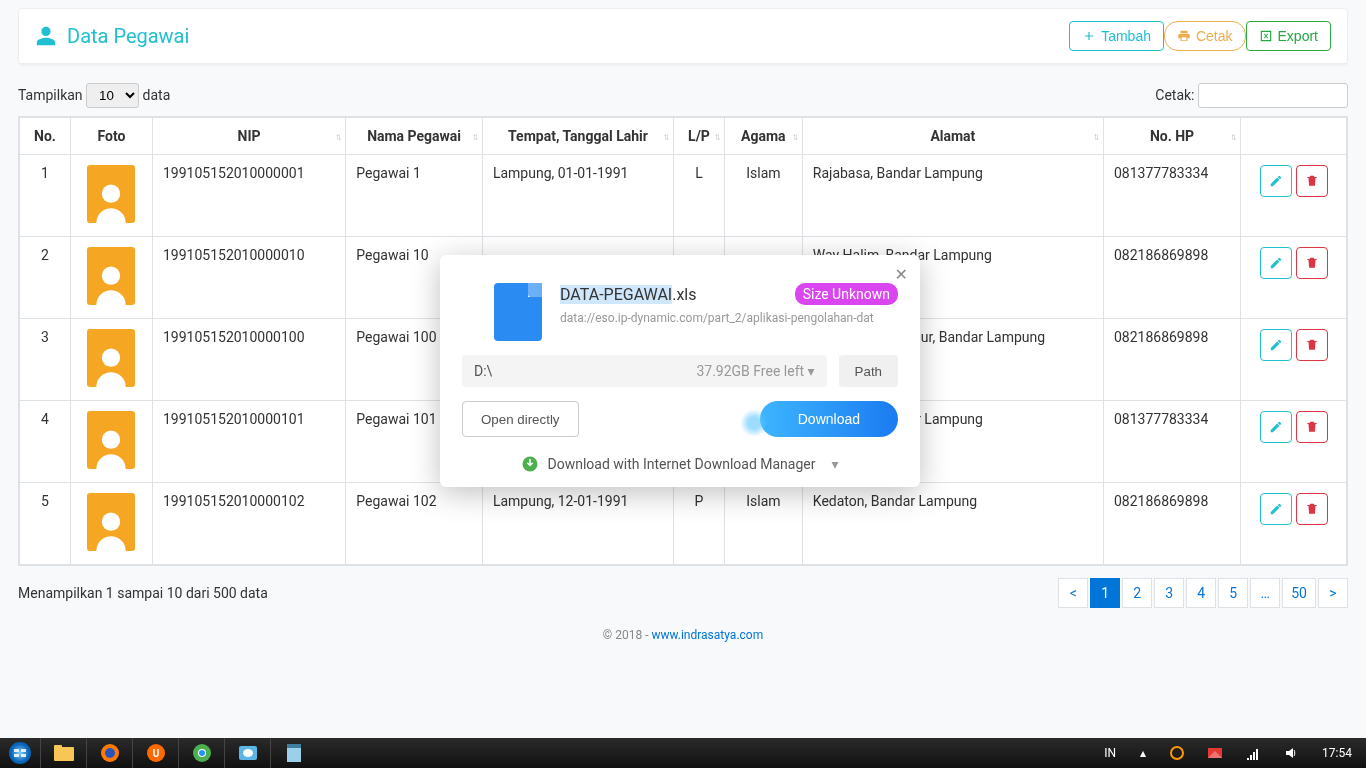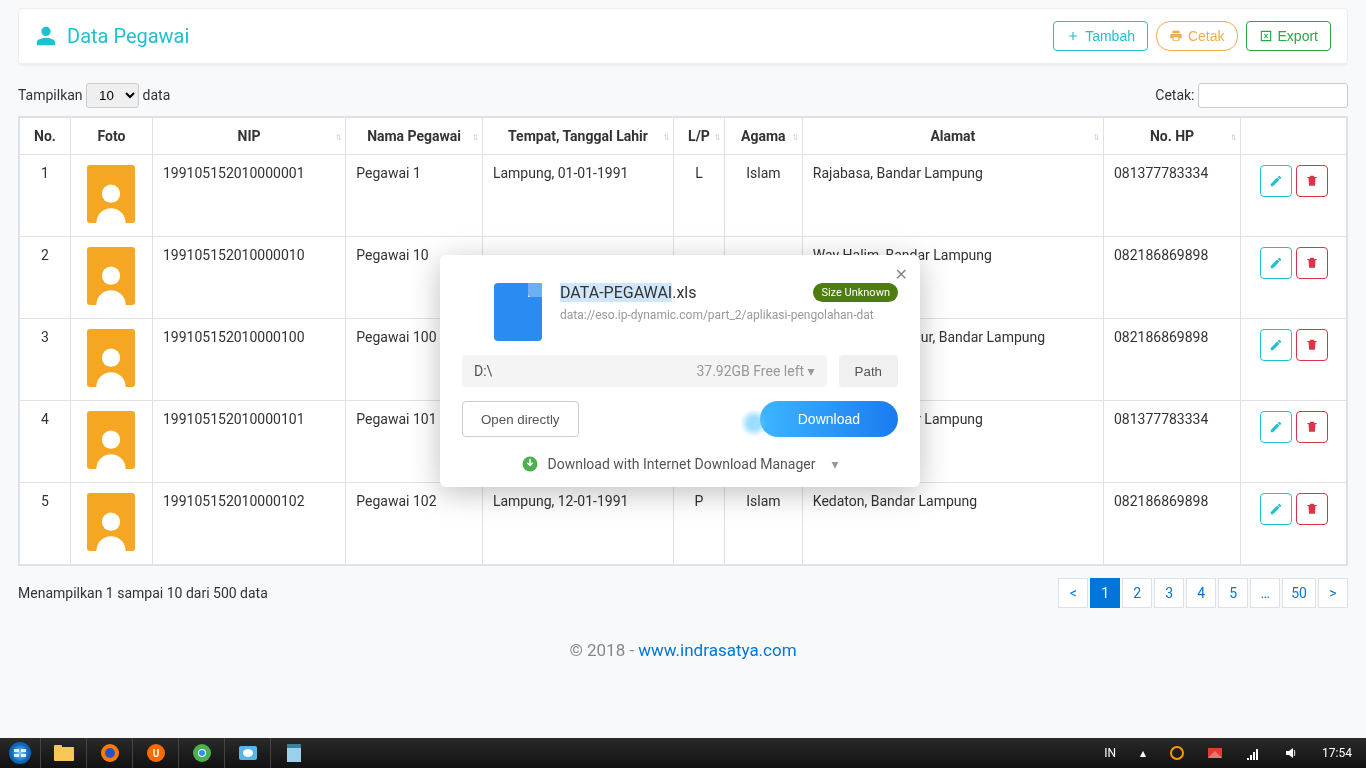--- a/index.html
+++ b/index.html
@@ -2,21 +2,21 @@
 <html><head>
 <meta charset="utf-8">
 <style>
 * { margin: 0; padding: 0; box-sizing: border-box; }
 body { font-family: -apple-system, BlinkMacSystemFont, "Segoe UI", Roboto, sans-serif; font-size: 14px; color: #333; background: #fff; overflow: hidden; }
 .viewport { width: 1366px; height: 768px; position: relative; background: #f8f9fa; }
 .main-card { background: #fff; margin: 0 18px 10px 18px; border-radius: 4px; border: 1px solid #eee; box-shadow: 0 1px 2px rgba(0,0,0,0.04); }
 .card-header { display: flex; justify-content: space-between; align-items: center; padding: 12px 16px; border-bottom: 1px solid #eee; }
 .card-title { color: #20c0d0; font-size: 20px; font-weight: 400; display: flex; align-items: center; gap: 10px; }
 .card-title svg { width: 22px; height: 22px; fill: #20c0d0; }
-.btn-group { display: flex; gap: 8px; }
+.btn-group { display: flex; gap: 0; }
 .btn { display: inline-flex; align-items: center; gap: 5px; padding: 6px 12px; border-radius: 4px; border: 1px solid; background: #fff; font-size: 14px; cursor: pointer; }
 .btn svg { width: 14px; height: 14px; }
 .btn-cyan { color: #20c0d0; border-color: #20c0d0; }
 .btn-cyan svg { fill: #20c0d0; }
 .btn-yellow { color: #f0ad4e; border-color: #f0ad4e; border-radius: 14px; }
 .btn-yellow svg { fill: #f0ad4e; }
 .btn-green { color: #28a745; border-color: #28a745; }
 .btn-green svg { fill: #28a745; }
 .controls-row { display: flex; justify-content: space-between; align-items: center; padding: 8px 18px; }
 .controls-row select { padding: 3px 8px; border: 1px solid #ccc; border-radius: 3px; }
@@ -31,39 +31,39 @@
 .avatar svg { width: 44px; height: 44px; }
 .action-btns { display: flex; gap: 4px; justify-content: center; }
 .icon-btn { width: 32px; height: 32px; border-radius: 4px; display: inline-flex; align-items: center; justify-content: center; border: 1px solid; background: #fff; cursor: pointer; }
 .icon-btn.edit { color: #20c0d0; border-color: #20c0d0; }
 .icon-btn.del { color: #dc3545; border-color: #dc3545; }
 .icon-btn svg { width: 14px; height: 14px; fill: currentColor; }
 .footer-row { display: flex; justify-content: space-between; align-items: center; padding: 12px 18px; }
 .pagination { display: flex; gap: 2px; }
 .pagination .pg { min-width: 30px; height: 30px; border: 1px solid #dee2e6; display: inline-flex; align-items: center; justify-content: center; color: #0275d8; cursor: pointer; padding: 0 8px; background: #fff; }
 .pagination .pg.active { background: #0275d8; color: #fff; border-color: #0275d8; }
-.copyright { text-align: center; color: #888; font-size: 17px; margin-top: 20px; }
+.copyright { text-align: center; color: #888; font-size: 12px; margin-top: 8px; }
 .copyright a { color: #0275d8; text-decoration: none; }
 .taskbar { position: absolute; bottom: 0; left: 0; right: 0; height: 30px; background: linear-gradient(#2a2a2a,#111); display: flex; align-items: center; color: #fff; font-size: 12px; }
 .taskbar .start { width: 40px; height: 30px; display: flex; align-items: center; justify-content: center; }
 .taskbar .tbitem { width: 46px; height: 30px; border-left: 1px solid #444; display: flex; align-items: center; justify-content: center; }
 .taskbar .spacer { flex: 1; }
 .taskbar .tray { display: flex; align-items: center; gap: 24px; padding: 0 10px; }
 .taskbar .clock { padding: 0 14px; }
 
 .dialog-overlay { position: absolute; top: 255px; left: 440px; width: 480px; background: #fff; border-radius: 6px; box-shadow: 0 6px 30px rgba(0,0,0,0.25); z-index: 50; padding-bottom: 14px; }
 .dialog-close { position: absolute; top: 10px; right: 12px; color: #888; cursor: pointer; font-size: 16px; }
 .dl-top { display: flex; padding: 28px 22px 14px 22px; gap: 18px; margin-left: 32px; }
 .file-icon { width: 48px; height: 58px; background: #2a8bf2; border-radius: 4px 14px 4px 4px; position: relative; flex: none; }
 .file-icon::before { content:""; position:absolute; top:0; right:0; width:14px; height:14px; background:#fff; }
 .file-icon::after { content:""; position:absolute; top:0; right:0; width:14px; height:14px; background:#6bb0f7; border-radius: 0 0 0 3px; }
 .dl-filename { font-size: 16px; color: #333; }
 .dl-filename .sel { background: #cfe6fb; }
 .dl-url { font-size: 12px; color: #999; margin-top: 6px; white-space: nowrap; overflow: hidden; text-overflow: ellipsis; }
-.size-badge { background: #4d7c0f; color: #fff; font-size: 11px; padding: 3px 8px; border-radius: 10px; margin-left: 8px; white-space: nowrap; }
+.size-badge { background: #d946ef; color: #fff; font-size: 14px; padding: 3px 8px; border-radius: 10px; margin-left: 8px; white-space: nowrap; }
 .dl-row1 { display: flex; gap: 12px; padding: 0 22px 14px 22px; }
 .path-input { flex: 1; display: flex; align-items: center; justify-content: space-between; background: #f4f4f4; border-radius: 4px; padding: 8px 12px; color: #555; }
 .path-input .free { color: #999; }
 .path-btn { background: #f0f0f0; border: none; border-radius: 4px; padding: 8px 16px; color: #555; cursor: pointer; }
 .dl-row2 { display: flex; justify-content: space-between; padding: 0 22px 14px 22px; }
 .open-btn { border: 1px solid #ccc; background: #fff; border-radius: 4px; padding: 9px 18px; cursor: pointer; color: #555; }
 .download-btn { border: none; background: linear-gradient(90deg,#3db5ff,#1a7bf0); color: #fff; border-radius: 22px; padding: 10px 38px; cursor: pointer; font-size: 14px; position: relative; }
 .download-btn::before { content:""; position:absolute; left:-20px; top:8px; width:28px; height:28px; border-radius:50%; background: radial-gradient(circle,#5ec6ff 30%, transparent 70%); opacity:0.6; }
 .idm-row { display: flex; align-items: center; justify-content: center; gap: 8px; color: #555; font-size: 14px; padding: 4px 22px 0 22px; }
 .idm-row svg { width:18px; height:18px; }

